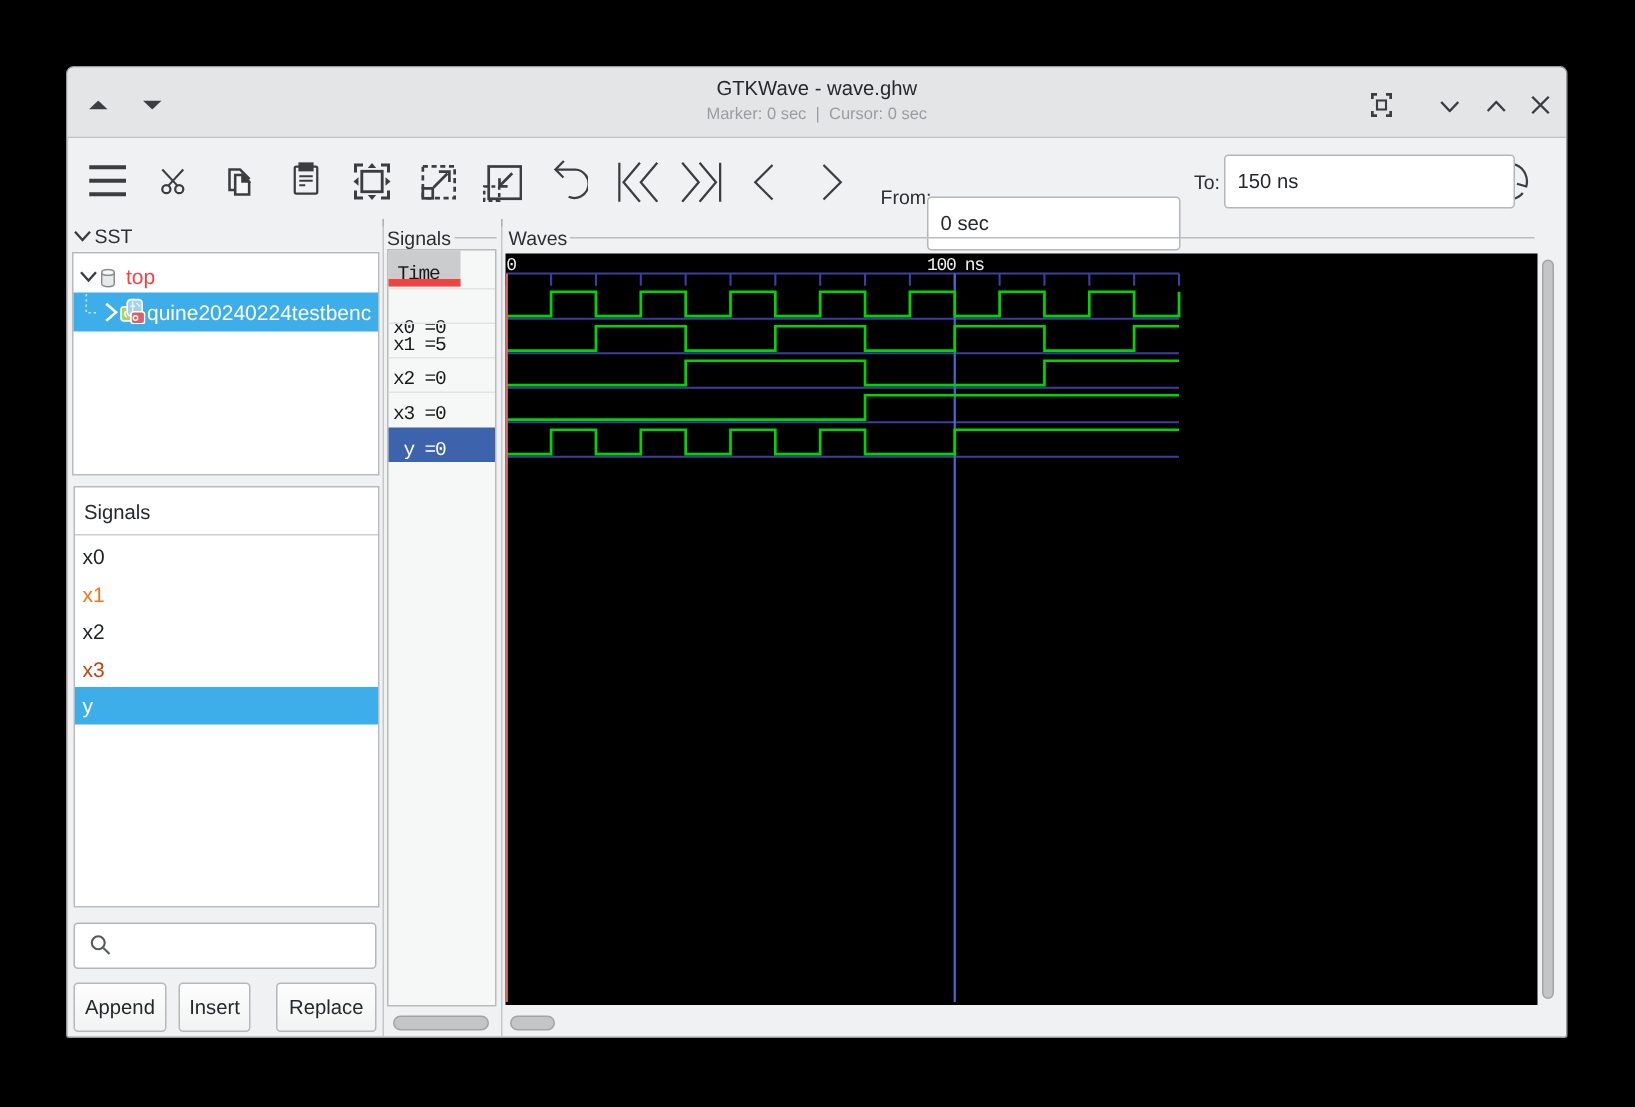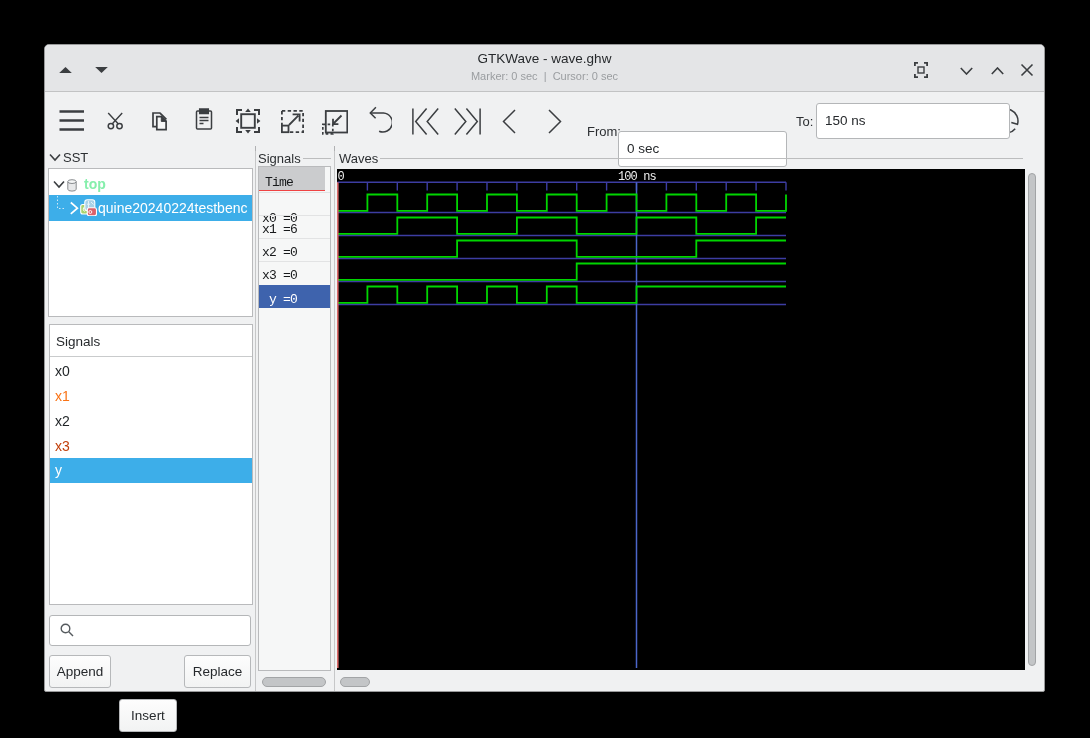--- a/index.html
+++ b/index.html
@@ -114,21 +114,21 @@
 <div class="abs lbl" style="left:63px;top:150px;text-align:center;">SST</div>
 
 <div class="abs" style="left:48px;top:168px;width:205px;height:149px;background:#fff;border:1px solid #b9babc;"></div>
 <svg width="12" height="9" viewBox="0 0 12 9" class="abs" style="left:53px;top:180px;">
     <path d="M1,1.5 L6,7 L11,1.5" stroke="#3b3e41" stroke-width="1.6" fill="none"></path>
   </svg>
 <svg width="10" height="13" viewBox="0 0 10 13" style="position:absolute;left:67px;top:178.5px;">
 <path d="M0.8,2.6 v7.6 a4.2,1.9 0 0 0 8.4,0 v-7.6" fill="#e8e9ea" stroke="#898c8f" stroke-width="1"></path>
 <ellipse cx="5" cy="2.6" rx="4.2" ry="1.9" fill="#f5f6f6" stroke="#898c8f" stroke-width="1"></ellipse>
   </svg>
-<div class="abs" style="left:84px;top:176px;font-size:14px;color:#86efac;font-weight:bold;">top</div>
+<div class="abs" style="left:84px;top:176px;font-size:14px;color:#ef4444;">top</div>
 <div class="abs" style="left:49px;top:195px;width:203px;height:26px;background:#3daee9;"></div>
 <svg width="212" height="26" viewBox="0 0 212 26" class="abs" style="left:49px;top:195px;">
 <path d="M8.5,1 V13.5 H17" stroke="#cfe9f7" stroke-width="1" stroke-dasharray="1.5,2" fill="none"></path>
 <path d="M21.8,7.5 L28.4,13.2 L21.8,18.9" stroke="#fff" stroke-width="1.7" fill="none"></path>
   </svg>
 <svg width="18" height="18" viewBox="0 0 18 18" style="position:absolute;left:79px;top:198px;">
 <rect x="1.7" y="6.5" width="7.4" height="9.5" rx="2" fill="#a8d36c" stroke="#fff" stroke-width="1.1"></rect>
 <path d="M4.5,9.5 q-1,2.5 1,4" stroke="#fff" stroke-width="1" fill="none"></path>
 <rect x="5.8" y="1.7" width="10" height="11" rx="2.5" fill="#a9d1e6" stroke="#fff" stroke-width="1.1"></rect>
 <path d="M9.5,3 v8 M8,6.5 q1.5,-1.5 3,0 M12,4 l2.5,2.5" stroke="#eaf5fa" stroke-width="0.9" fill="none"></path>
@@ -147,29 +147,29 @@
 <div class="abs" style="left:50px;top:458px;width:202px;height:25px;background:#3daee9;"></div>
 <div class="abs" style="left:55px;top:462px;font-size:14px;color:#fff;">y</div>
 
 <div class="ibox" style="left:49px;top:615px;width:202px;height:31px;"></div>
 <svg width="16" height="16" viewBox="0 0 16 16" class="abs" style="left:59px;top:622px;">
     <circle cx="6.5" cy="6.5" r="4.3" stroke="#555a5e" stroke-width="1.4" fill="none"></circle>
     <path d="M9.8,9.8 L14,14" stroke="#555a5e" stroke-width="1.4"></path>
   </svg>
 
 <div class="btn" style="left:49px;top:655px;width:62px;">Append</div>
-<div class="btn" style="left:119px;top:655px;width:58px;margin-top:44px;">Insert</div>
+<div class="btn" style="left:119px;top:655px;width:48px;">Insert</div>
 <div class="btn" style="left:184px;top:655px;width:67px;">Replace</div>
 
 <div class="abs lbl" style="left:258px;top:151px;">Signals</div>
 <div class="abs" style="left:303px;top:158px;width:28px;height:1px;background:#bcbdbe;"></div>
 <div class="abs" style="left:258px;top:166px;width:73px;height:505px;background:#f6f7f7;border:1px solid #b9babc;"></div>
-<div class="abs mono wavetxt" style="left:259px;top:167px;width:66px;height:24px;background:#cbccce;border-bottom:1px solid #ef4444;line-height:31px;padding-left:6px;">Time</div>
+<div class="abs mono wavetxt" style="left:259px;top:167px;width:48px;height:24px;background:#cbccce;border-bottom:5px solid #ef4444;line-height:31px;padding-left:6px;">Time</div>
 <div class="abs mono wavetxt" style="left:262px;top:198.5px;margin-top:12px;">x0 =0</div>
-<div class="abs mono wavetxt" style="left:262px;top:221.8px;">x1 =6</div>
+<div class="abs mono wavetxt" style="left:262px;top:221.8px;">x1 =5</div>
 <div class="abs mono wavetxt" style="left:262px;top:245.1px;">x2 =0</div>
 <div class="abs mono wavetxt" style="left:262px;top:268.4px;">x3 =0</div>
 <div class="abs" style="left:259px;top:285px;width:71px;height:23px;background:#3e63ad;"></div>
 <div class="abs mono wavetxt" style="left:262px;top:291.7px;color:#fff;">&nbsp;y =0</div>
 <div class="abs" style="left:259px;top:191.5px;width:71px;height:1px;background:#e2e3e4;"></div>
 <div class="abs" style="left:259px;top:214.8px;width:71px;height:1px;background:#e2e3e4;"></div>
 <div class="abs" style="left:259px;top:238.1px;width:71px;height:1px;background:#e2e3e4;"></div>
 <div class="abs" style="left:259px;top:261.4px;width:71px;height:1px;background:#e2e3e4;"></div>
 
 <div class="abs lbl" style="left:339px;top:151px;">Waves</div>

